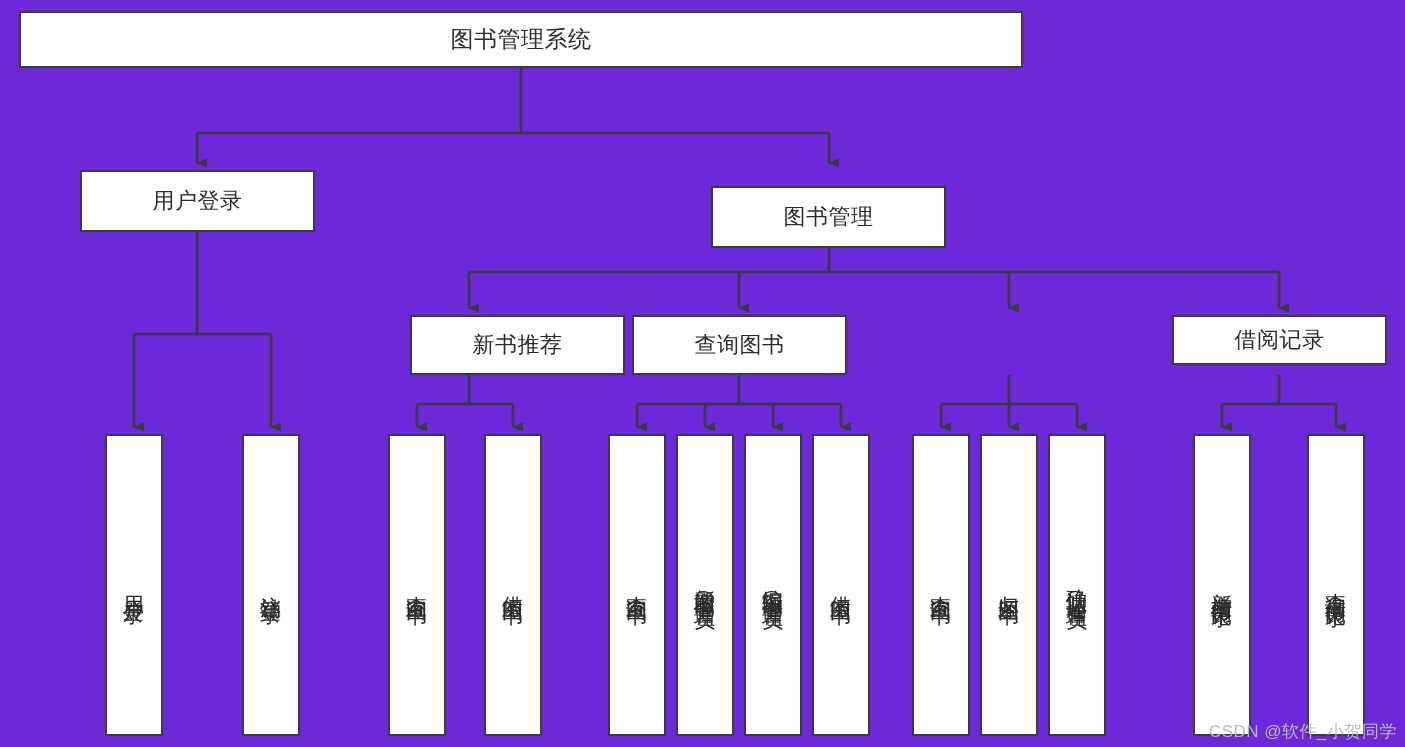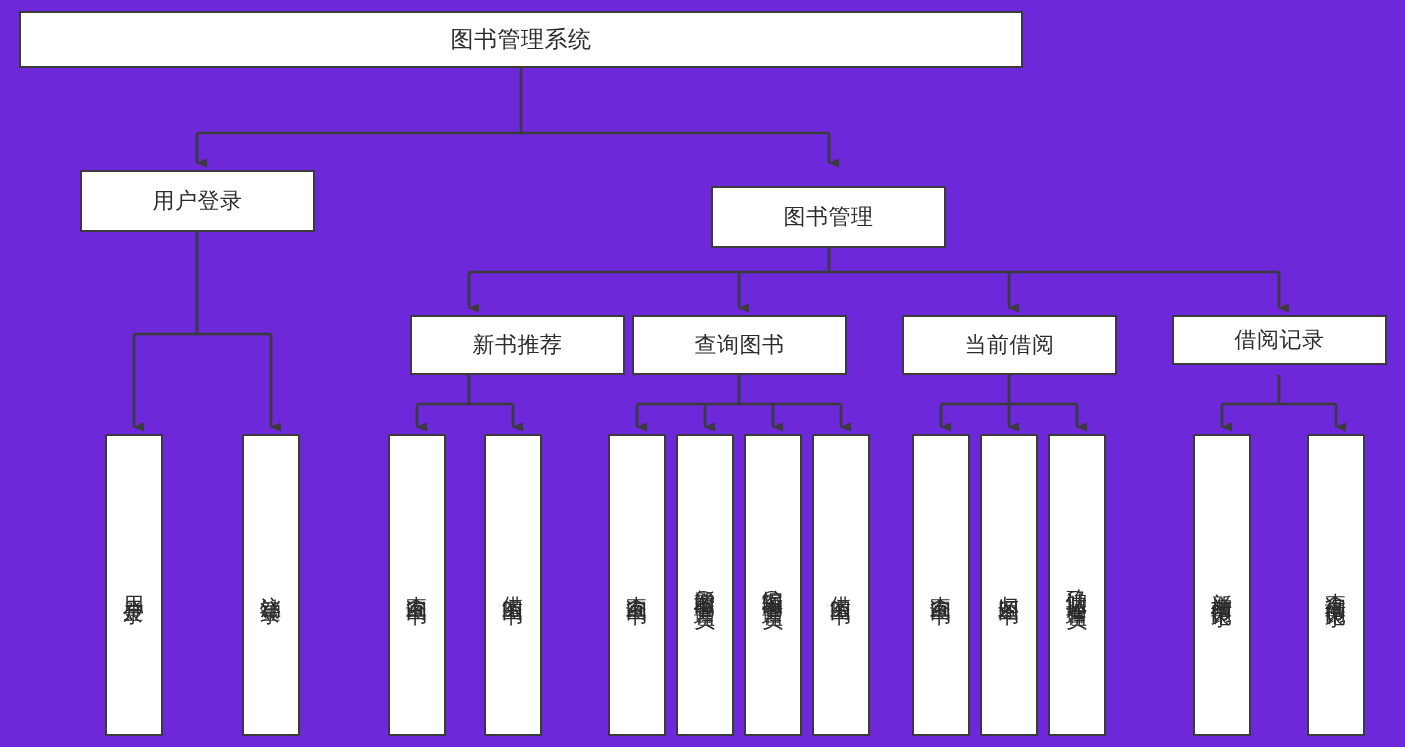--- a/index.html
+++ b/index.html
@@ -143,23 +143,20 @@
   </div>
 
   <div class="node horiz" style="left:362px; top:315px; width:215px; height:60px;margin-left:48px;">
     <span class="node-label">新书推荐</span>
   </div>
 
   <div class="node horiz" style="left:632px; top:315px; width:215px; height:60px;">
     <span class="node-label">查询图书</span>
   </div>
 
-  <div class="node horiz" style="left:902px; top:315px; width:215px; height:60px;">
-    <span class="node-label">当前借阅</span>
-  </div>
 
   <div class="node horiz" style="left:1172px; top:315px; width:215px; height:50px;">
     <span class="node-label">借阅记录</span>
   </div>
 
   <div class="node vert" style="left:105px; top:434px; width:58px; height:302px;">
     <span class="node-label">用户登录</span>
   </div>
 
   <div class="node vert" style="left:242px; top:434px; width:58px; height:302px;">
@@ -203,14 +200,15 @@
   </div>
 
   <div class="node vert" style="left:1193px; top:434px; width:58px; height:302px;">
     <span class="node-label">新增借阅记录</span>
   </div>
 
   <div class="node vert" style="left:1307px; top:434px; width:58px; height:302px;">
     <span class="node-label">查询借阅记录</span>
   </div>
 
+  <div id="watermark">CSDN @软件_小贺同学</div>
 
 </div>
 
 </body></html>

